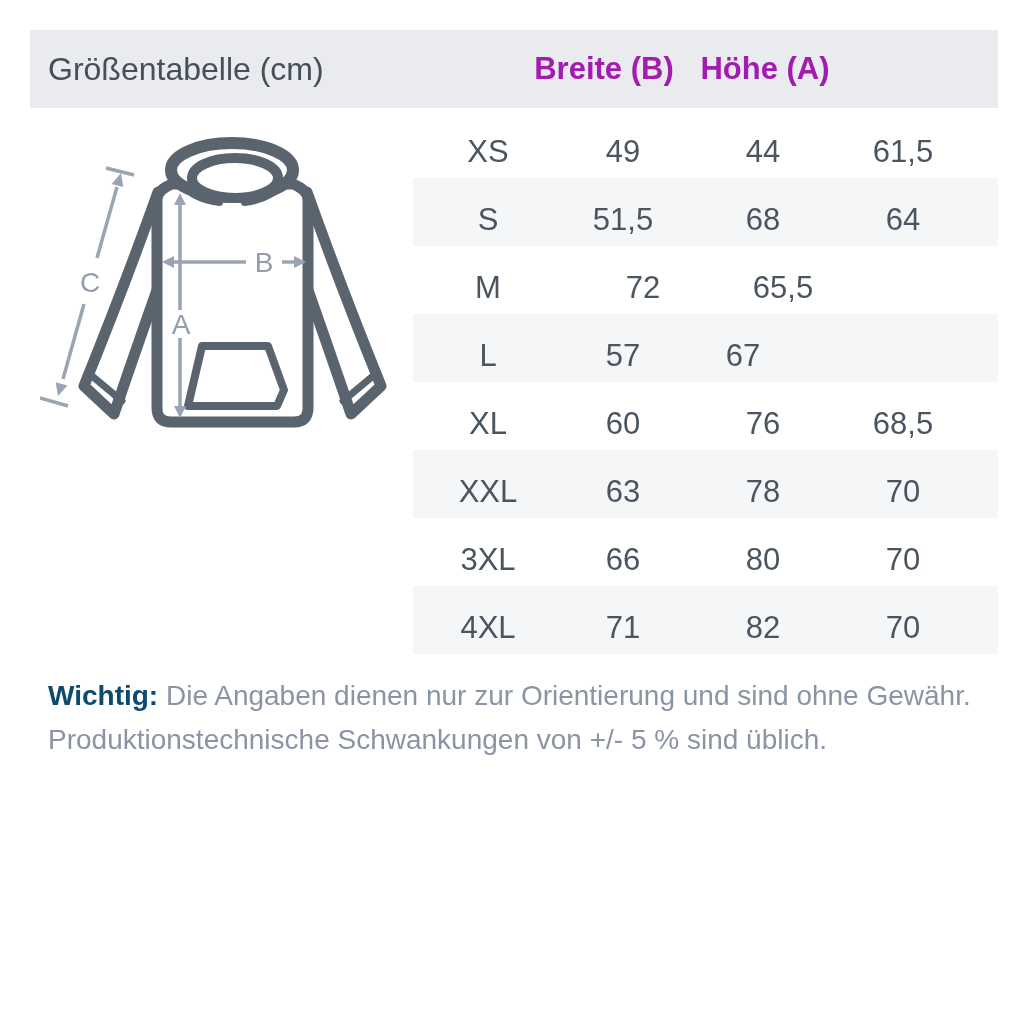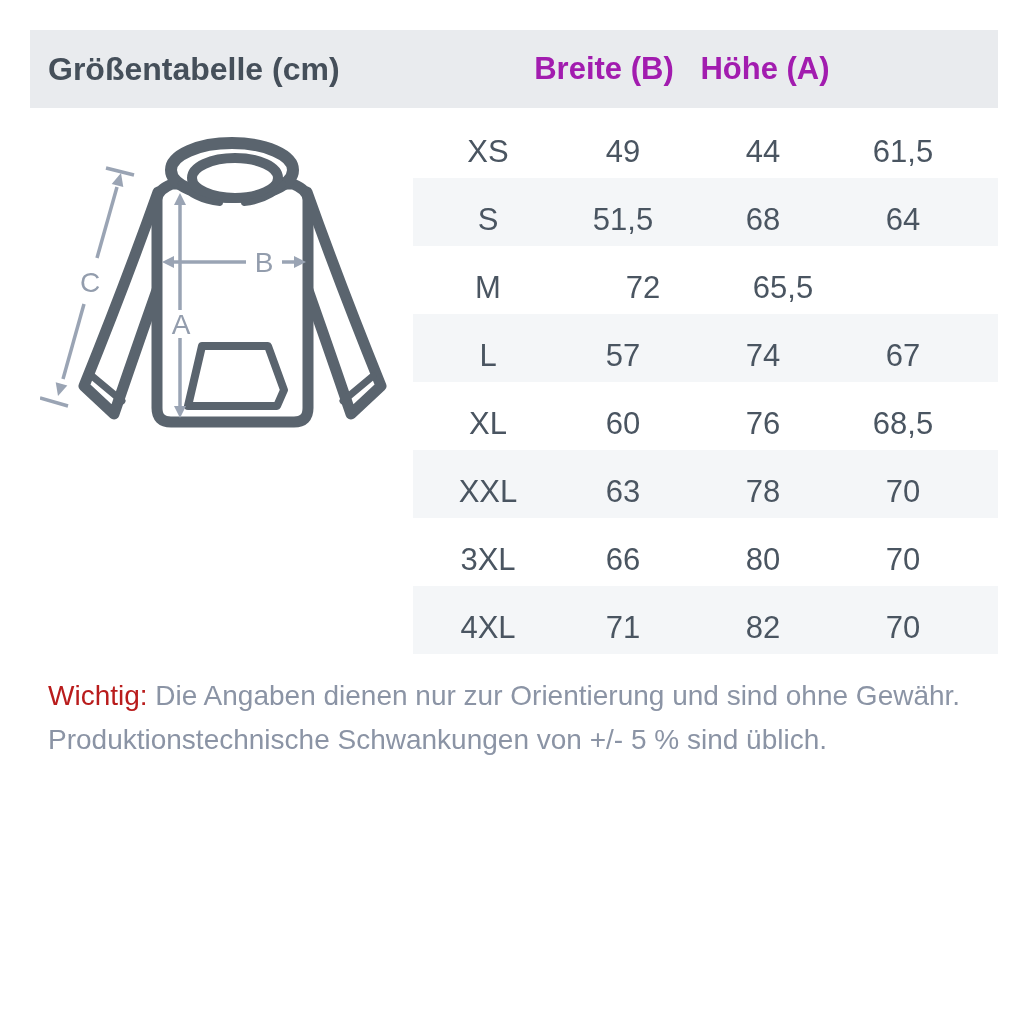--- a/index.html
+++ b/index.html
@@ -18,21 +18,21 @@
   .band {
     position: absolute;
     left: 30px; top: 30px;
     width: 968px; height: 78px;
     background: #e9ebee;
   }
   .band .title {
     position: absolute;
     left: 18px; top: 0;
     height: 78px; line-height: 78px;
-    font-size: 32px; font-weight: 700;
+    font-size: 32px; font-weight: 400;
     color: #454f5a;
     white-space: nowrap;
   }
   .band .col-h {
     position: absolute;
     top: 0; height: 78px; line-height: 78px;
     width: 150px; text-align: center;
     font-size: 31px; font-weight: 700;
     color: #a21caf;
     white-space: nowrap;
@@ -77,22 +77,22 @@
   
   .note {
     position: absolute;
     left: 48px; top: 674px;
     width: 940px;
     font-size: 28px;
     line-height: 44px;
     color: #8b94a5;
   }
   .note .lead {
-    font-weight: 400;
-    color: #b91c1c;
+    font-weight: 700;
+    color: #0c4a6e;
   }
 </style>
 </head>
 <body>
 
 <div class="sheet">
 
   <div class="band">
     <span class="title">Größentabelle (cm)</span>
     <span class="col-h h-breite">Breite (B)</span>
@@ -166,21 +166,20 @@
         <span class="cell c3">64</span>
       </div>
       <div class="row">
         <span class="cell c0">M</span>
         <span class="cell c2">72</span>
         <span class="cell c3">65,5</span>
       </div>
       <div class="row striped">
         <span class="cell c0">L</span>
         <span class="cell c1">57</span>
-        <span class="cell c2">74</span>
         <span class="cell c3">67</span>
       </div>
       <div class="row">
         <span class="cell c0">XL</span>
         <span class="cell c1">60</span>
         <span class="cell c2">76</span>
         <span class="cell c3">68,5</span>
       </div>
       <div class="row striped">
         <span class="cell c0">XXL</span>

